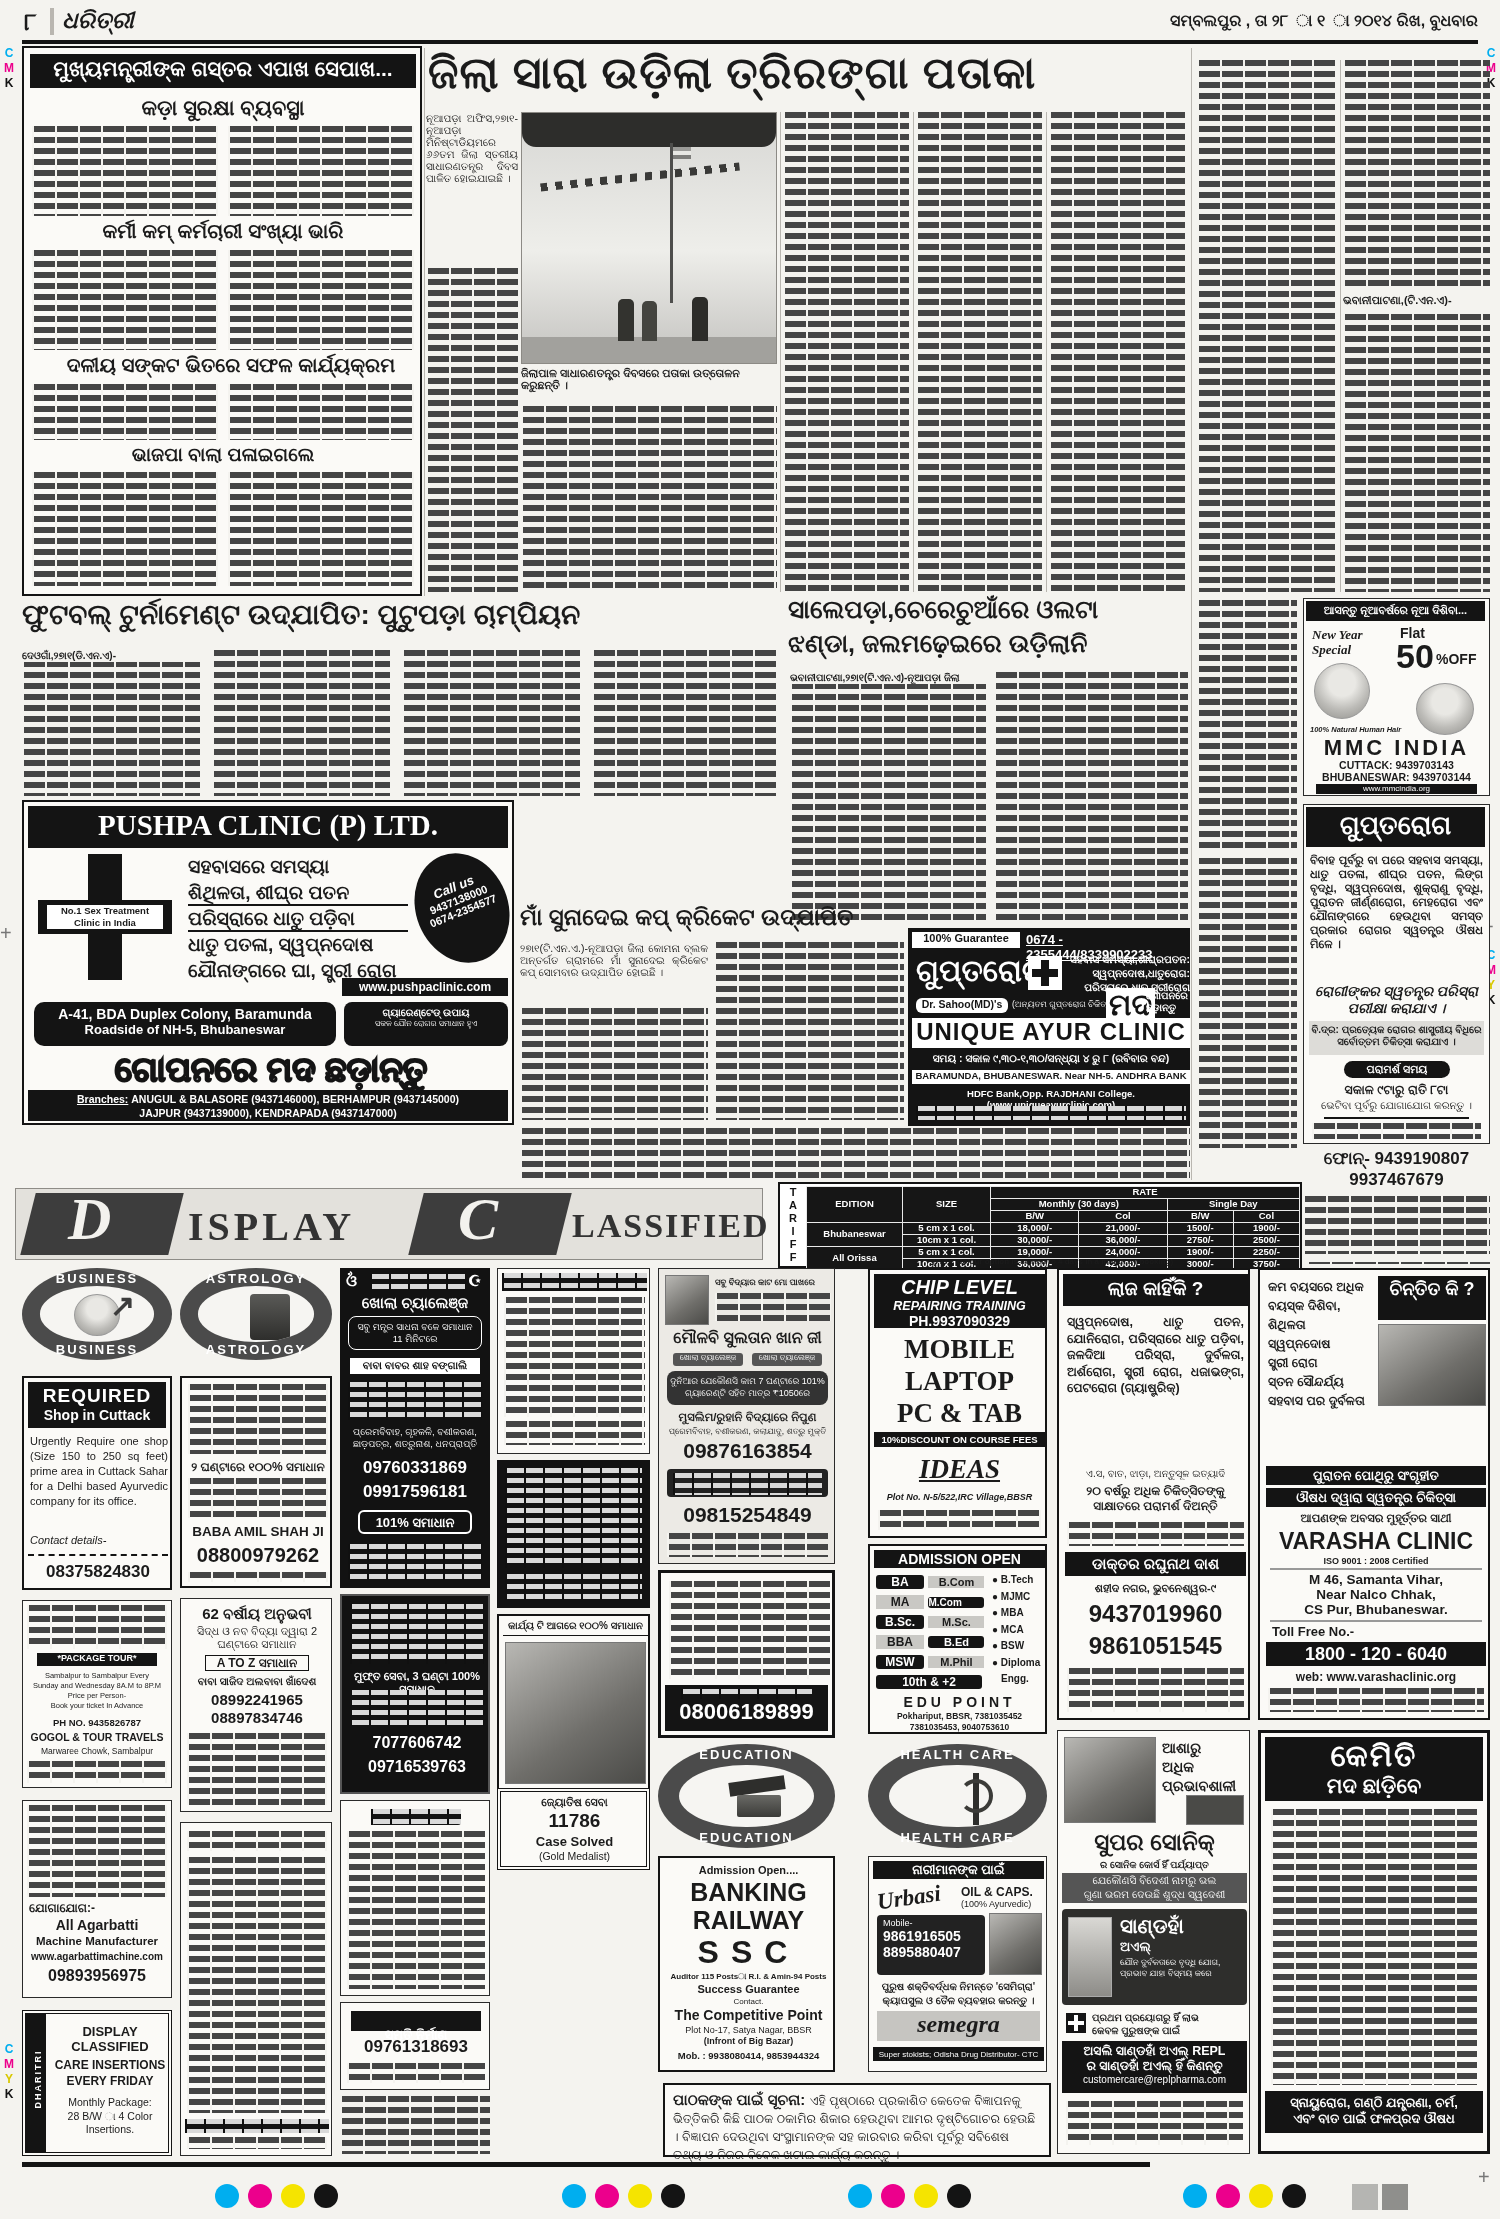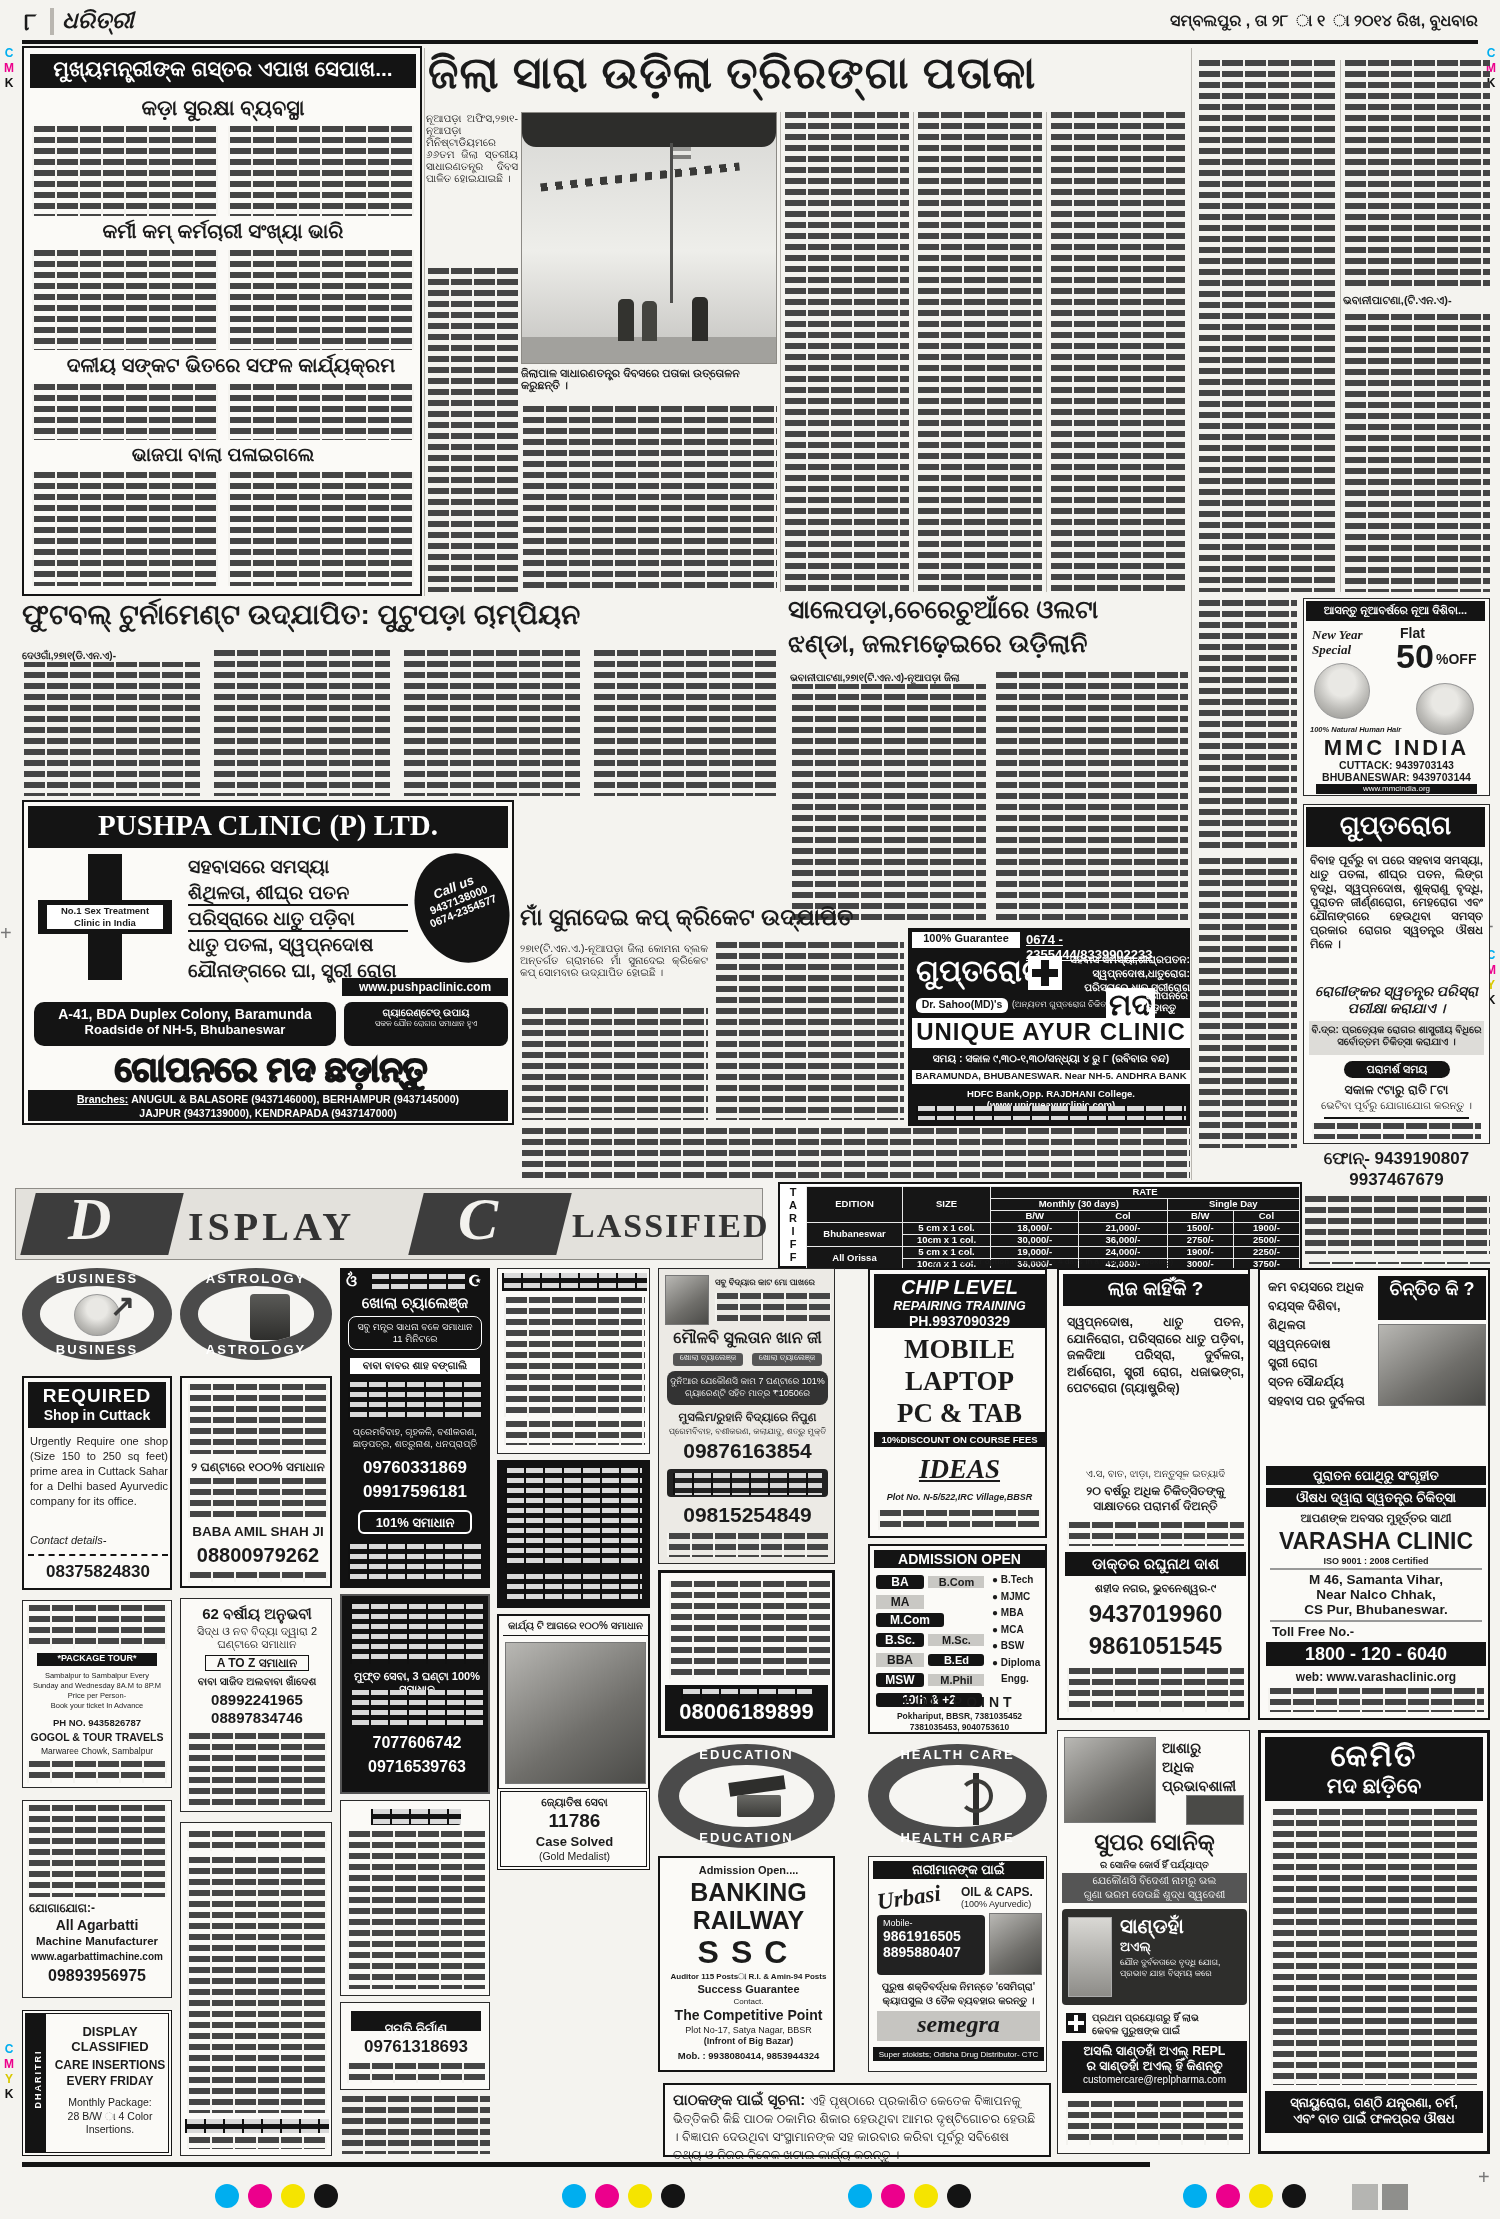--- a/index.html
+++ b/index.html
@@ -377,21 +377,21 @@
   <div class="ab c b" style="left:8px;top:138px;width:134px;font-size:16px">7077606742</div>
   <div class="ab c b" style="left:8px;top:162px;width:134px;font-size:16px">09716539763</div>
  </div>
  <div class="ab bx1" style="left:340px;top:1800px;width:150px;height:196px">
   <div class="ab chipk c" style="left:30px;top:8px;width:90px;height:16px">
         <div class="gkw" style="width:100%;height:100%"></div>
       </div>
   <div class="ab gk" style="left:6px;top:30px;width:138px;height:158px"></div>
  </div>
  <div class="ab bx1" style="left:340px;top:2002px;width:150px;height:88px">
-  <div class="ab bar c b" style="left:10px;top:8px;width:130px;height:20px;font-size:13px;padding-top:10px">ସ୍ମୃତି ନିର୍ମାଣ</div>
+  <div class="ab bar c b" style="left:10px;top:8px;width:130px;height:20px;font-size:13px;padding-top:16px">ସ୍ମୃତି ନିର୍ମାଣ</div>
   <div class="ab c b" style="left:6px;top:34px;width:138px;font-size:17px">09761318693</div>
   <div class="ab gk" style="left:6px;top:60px;width:138px;height:20px"></div>
  </div>
  <div class="ab gk" style="left:340px;top:2096px;width:150px;height:58px"></div>
 
  <div class="ab bx1" style="left:497px;top:1268px;width:153px;height:186px">
   <div class="ab bar" style="left:4px;top:4px;width:145px;height:18px">
         <div class="gkw" style="width:100%;height:100%"></div>
       </div>
   <div class="ab gk" style="left:6px;top:28px;width:141px;height:120px"></div>
@@ -474,21 +474,21 @@
   <div class="ab c b serif" style="left:4px;top:128px;width:171px;font-size:27px">PC &amp; TAB</div>
   <div class="ab bar c b" style="left:4px;top:162px;width:171px;height:15px;font-size:9.5px;padding-top:2px">10%DISCOUNT ON COURSE FEES</div>
   <div class="ab c b i serif" style="left:4px;top:184px;width:171px;font-size:27px;text-decoration:underline">IDEAS</div>
   <div class="ab c b i" style="left:4px;top:222px;width:171px;font-size:9px">Plot No. N-5/522,IRC Village,BBSR</div>
   <div class="ab gk" style="left:8px;top:240px;width:163px;height:20px"></div>
  </div>
  <div class="ab bx" style="left:868px;top:1544px;width:179px;height:190px">
   <div class="ab bar c b" style="left:4px;top:4px;width:171px;height:18px;font-size:14px;padding-top:1px">ADMISSION OPEN</div>
   <div class="ab" style="left:6px;top:26px;width:112px">
    <div style="margin-bottom:2px"><span class="chipk b" style="display:inline-block;width:48px;text-align:center;font-size:12px">BA</span> <span class="b" style="display:inline-block;width:56px;text-align:center;font-size:11px;background:#c9c8c4">B.Com</span></div>
-   <div style="margin-bottom:2px"><span class="b" style="display:inline-block;width:48px;text-align:center;font-size:12px;background:#c9c8c4">MA</span> <span class="chipk b" style="display:inline-block;width:68px;text-align:center;font-size:12px">M.Com</span></div>
+   <div style="margin-bottom:2px"><span class="b" style="display:inline-block;width:48px;text-align:center;font-size:12px;background:#c9c8c4">MA</span> <span class="chipk b" style="display:inline-block;width:56px;text-align:left;font-size:10px">M.Com</span></div>
    <div style="margin-bottom:2px"><span class="chipk b" style="display:inline-block;width:48px;text-align:center;font-size:12px">B.Sc.</span> <span class="b" style="display:inline-block;width:56px;text-align:center;font-size:11px;background:#c9c8c4">M.Sc.</span></div>
    <div style="margin-bottom:2px"><span class="b" style="display:inline-block;width:48px;text-align:center;font-size:12px;background:#c9c8c4">BBA</span> <span class="chipk b" style="display:inline-block;width:56px;text-align:center;font-size:11px">B.Ed</span></div>
    <div style="margin-bottom:2px"><span class="chipk b" style="display:inline-block;width:48px;text-align:center;font-size:12px">MSW</span> <span class="b" style="display:inline-block;width:56px;text-align:center;font-size:11px;background:#c9c8c4">M.Phil</span></div>
    <div><span class="chipk b" style="display:inline-block;width:106px;text-align:center;font-size:12px">10th &amp; +2</span></div>
   </div>
   <div class="ab b" style="left:122px;top:26px;width:54px;font-size:10px;line-height:16.5px">
    <div>● <span>B.Tech</span></div>
         <div>● <span>MJMC</span></div>
         <div>● <span>MBA</span></div>
         <div>● <span>MCA</span></div>

